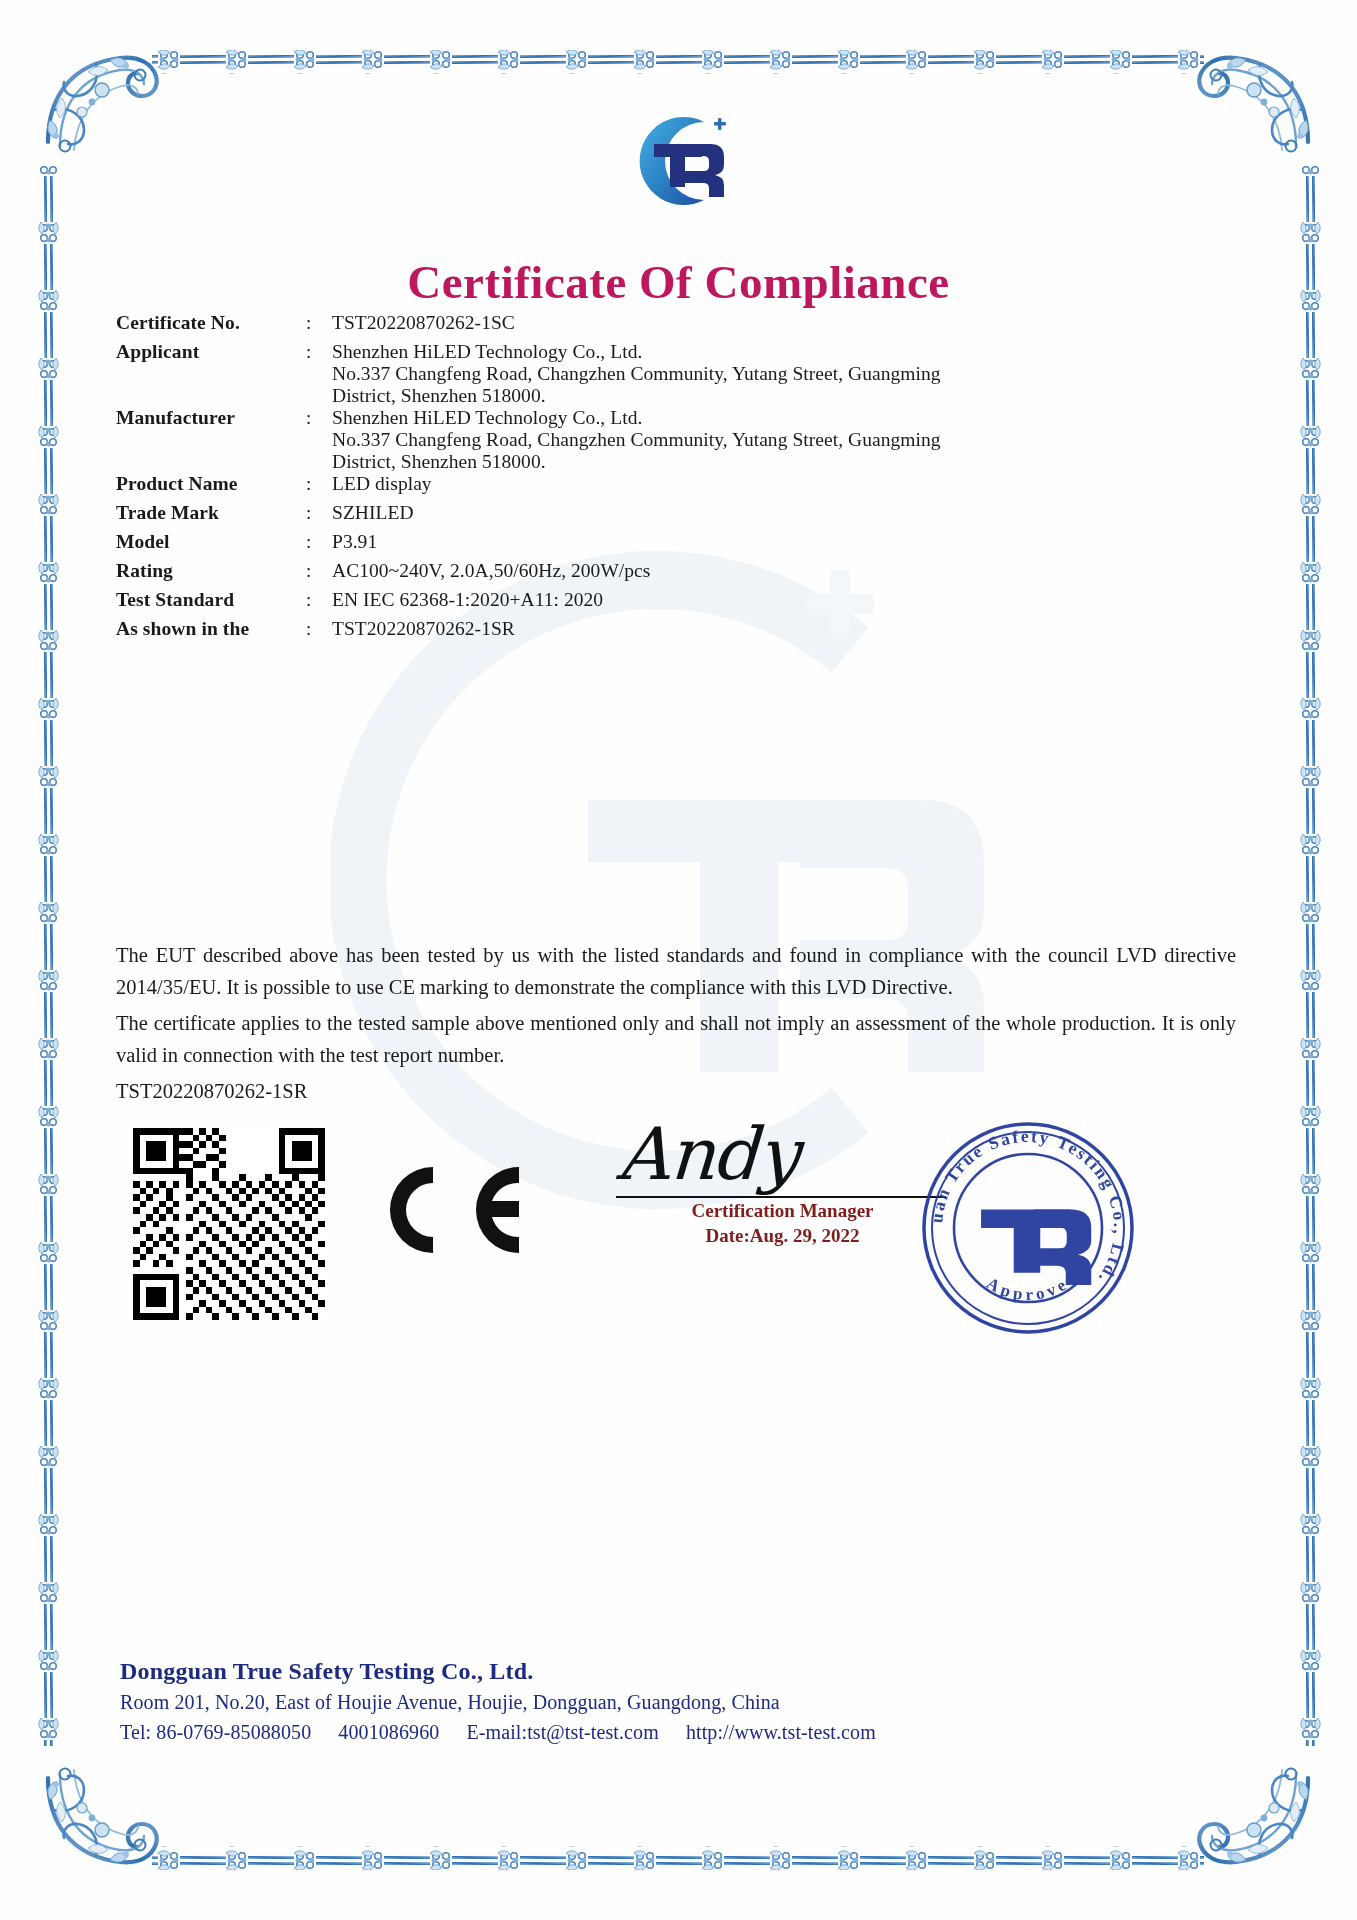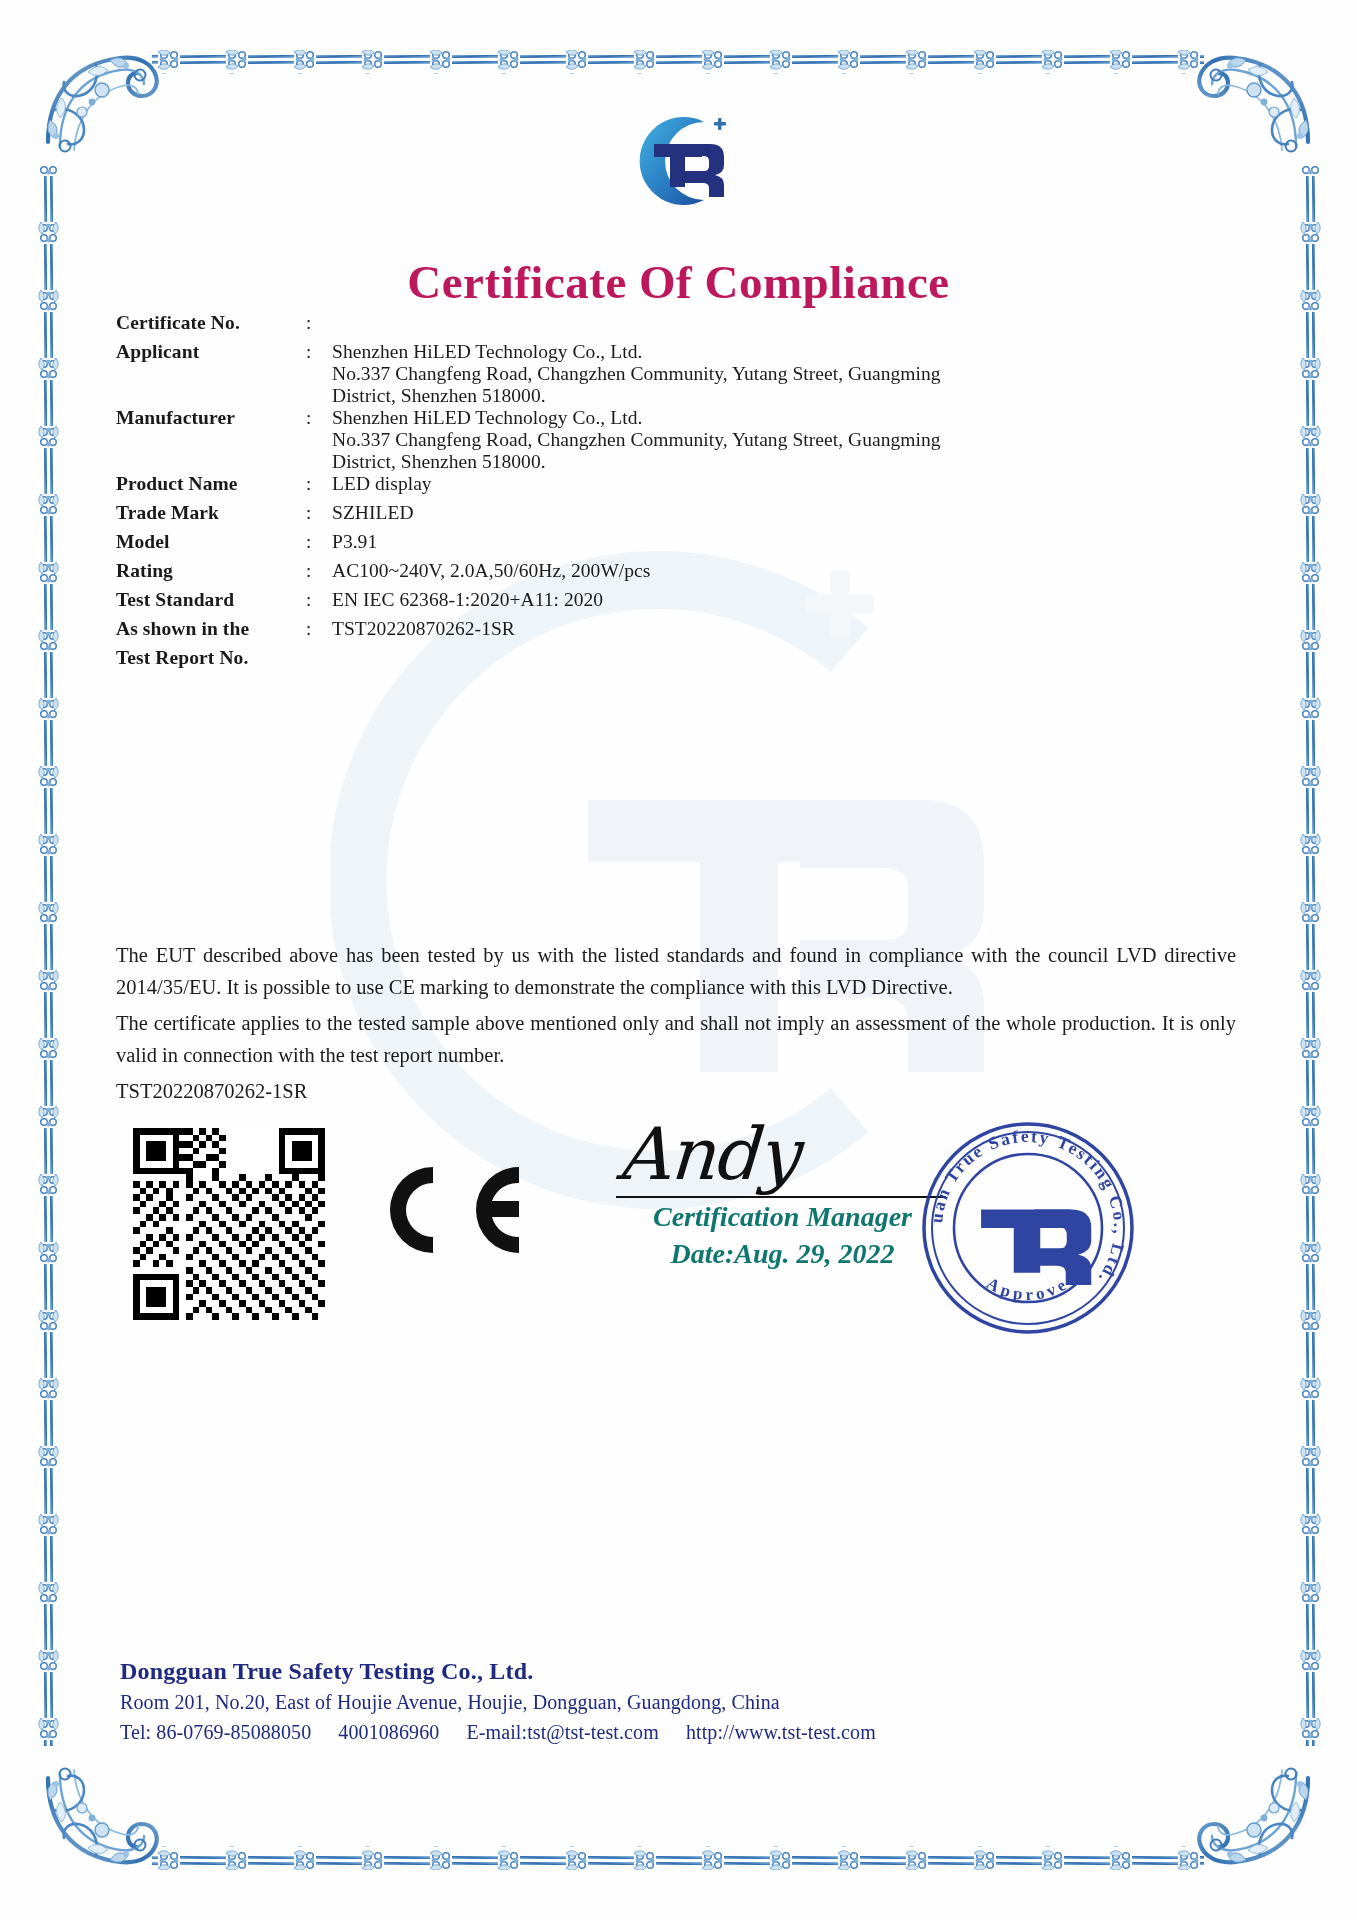--- a/index.html
+++ b/index.html
@@ -177,25 +177,24 @@
     margin-top: 6px;
     margin-left: 18px;
     width: 330px;
     border-top: 2px solid #111;
   }
   .sig-role, .sig-date {
     text-align: center;
     width: 345px;
     margin-left: 12px;
     font-weight: bold;
-    font-size: 28px;
-    color: #0f766e;
+    font-size: 19px;
+    color: #7f1d1d;
     font-family: "Liberation Serif", serif;
     line-height: 1.33;
-    font-style: italic;
   }
 
   
   .seal {
     position: absolute;
     left: 920px;
     top: 1120px;
     width: 216px;
     height: 216px;
     opacity: 0.93;
@@ -345,20 +344,21 @@
       </span>
     </div>
 
     <div class="cert-title">Certificate Of Compliance</div>
 
     <div class="details">
 
       <div class="drow">
         <div class="dlabel">Certificate No.</div>
         <div class="dcolon">:</div>
+        <div class="dvalue">TST20220870262-1SC</div>
       </div>
 
       <div class="drow">
         <div class="dlabel">Applicant</div>
         <div class="dcolon">:</div>
         <div class="dvalue">
           <span class="cont">Shenzhen HiLED Technology Co., Ltd.</span>
           <span class="cont">No.337 Changfeng Road, Changzhen Community, Yutang Street, Guangming</span>
           <span class="cont">District, Shenzhen 518000.</span>
         </div>
@@ -403,25 +403,20 @@
         <div class="dcolon">:</div>
         <div class="dvalue">EN IEC 62368-1:2020+A11: 2020</div>
       </div>
 
       <div class="drow">
         <div class="dlabel">As shown in the</div>
         <div class="dcolon">:</div>
         <div class="dvalue">TST20220870262-1SR</div>
       </div>
 
-      <div class="drow">
-        <div class="dlabel">Test Report No.</div>
-        <div class="dcolon"></div>
-        <div class="dvalue"></div>
-      </div>
 
     </div>
 
     <div class="body-text">
       <p class="p-justify">The EUT described above has been tested by us with the listed standards and found in compliance with the council LVD directive 2014/35/EU. It is possible to use CE marking to demonstrate the compliance with this LVD Directive.</p>
       <p class="p-justify">The certificate applies to the tested sample above mentioned only and shall not imply an assessment of the whole production. It is only valid in connection with the test report number.</p>
       <p>TST20220870262-1SR</p>
     </div>
 
     <div class="qr">

